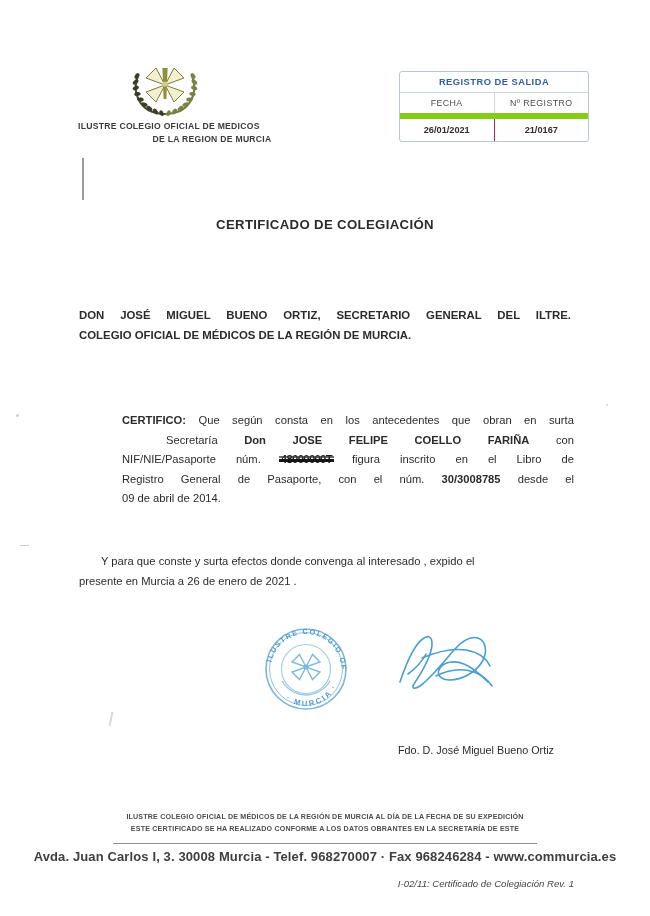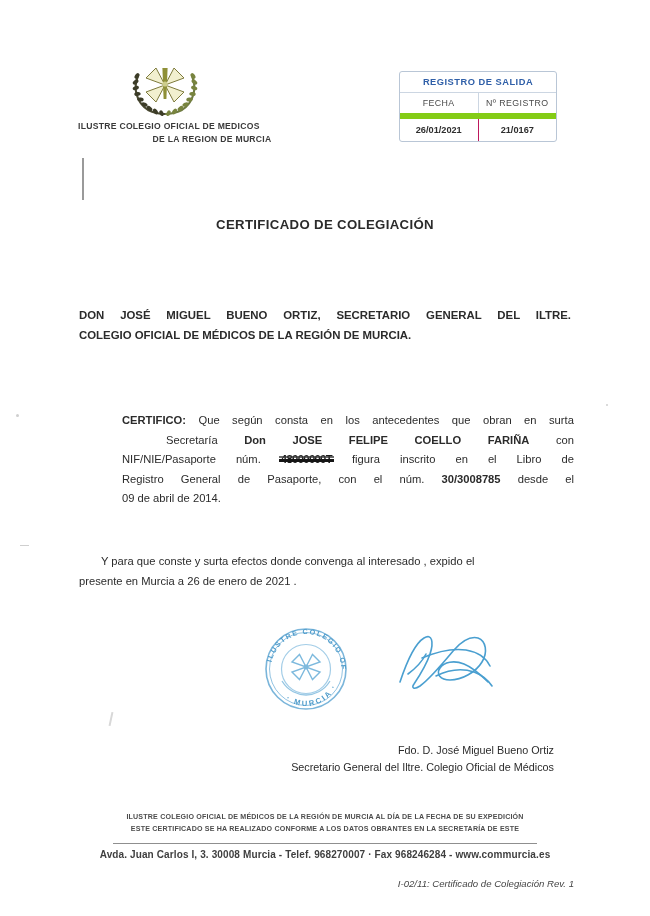--- a/index.html
+++ b/index.html
@@ -59,21 +59,21 @@
     color: #3a3a3a;
   }
   .org-name .l1 { display:block; text-align: left; }
   .org-name .l2 { display:block; text-align: center; padding-left: 18px;}
 
   
   .stamp {
     position: absolute;
     left: 399px;
     top: 71px;
-    width: 158px;
+    width: 190px;
     border: 1px solid #b9c6d6;
     border-radius: 3px;
     background: #ffffff;
     box-sizing: border-box;
   }
   .stamp-title {
     text-align: center;
     font-size: 9.3px;
     font-weight: bold;
     letter-spacing: .5px;
@@ -248,21 +248,21 @@
     width: 424px;
     height: 1px;
     background: #8f8f8f;
   }
   .footer-addr {
     position: absolute;
     left: 0;
     top: 849px;
     width: 650px;
     text-align: center;
-    font-size: 10px;
+    font-size: 13px;
     font-weight: bold;
     letter-spacing: .12px;
     color: #3f3f3f;
   }
   .footer-ref {
     position: absolute;
     right: 76px;
     top: 878px;
     font-size: 9.6px;
     font-style: italic;
@@ -433,21 +433,20 @@
                  C52 38 62 36 72 40 C82 44 90 52 96 58"></path>
         <path d="M30 34 C44 28 60 24 74 26 C86 28 94 34 98 42"></path>
         <path d="M44 52 C56 46 70 44 82 48 C90 51 96 56 100 62"></path>
         <path d="M16 50 C24 44 30 38 34 30"></path>
       </g>
     </svg>
   </div>
 
   <div class="sig-block">
     <span class="s1">Fdo. D. José Miguel Bueno Ortiz</span>
-    <span class="s2">Secretario General del Iltre. Colegio Oficial de Médicos</span>
   </div>
 
   <div class="footer-legal">
     <span>ILUSTRE COLEGIO OFICIAL DE MÉDICOS DE LA REGIÓN DE MURCIA AL DÍA DE LA FECHA DE SU EXPEDICIÓN</span>
     <span>ESTE CERTIFICADO SE HA REALIZADO CONFORME A LOS DATOS OBRANTES EN LA SECRETARÍA DE ESTE</span>
   </div>
   <div class="footer-rule"></div>
   <div class="footer-addr">Avda. Juan Carlos I, 3. 30008 Murcia  - Telef. 968270007 · Fax 968246284 - www.commurcia.es</div>
   <div class="footer-ref">I-02/11: Certificado de Colegiación Rev. 1</div>
 

